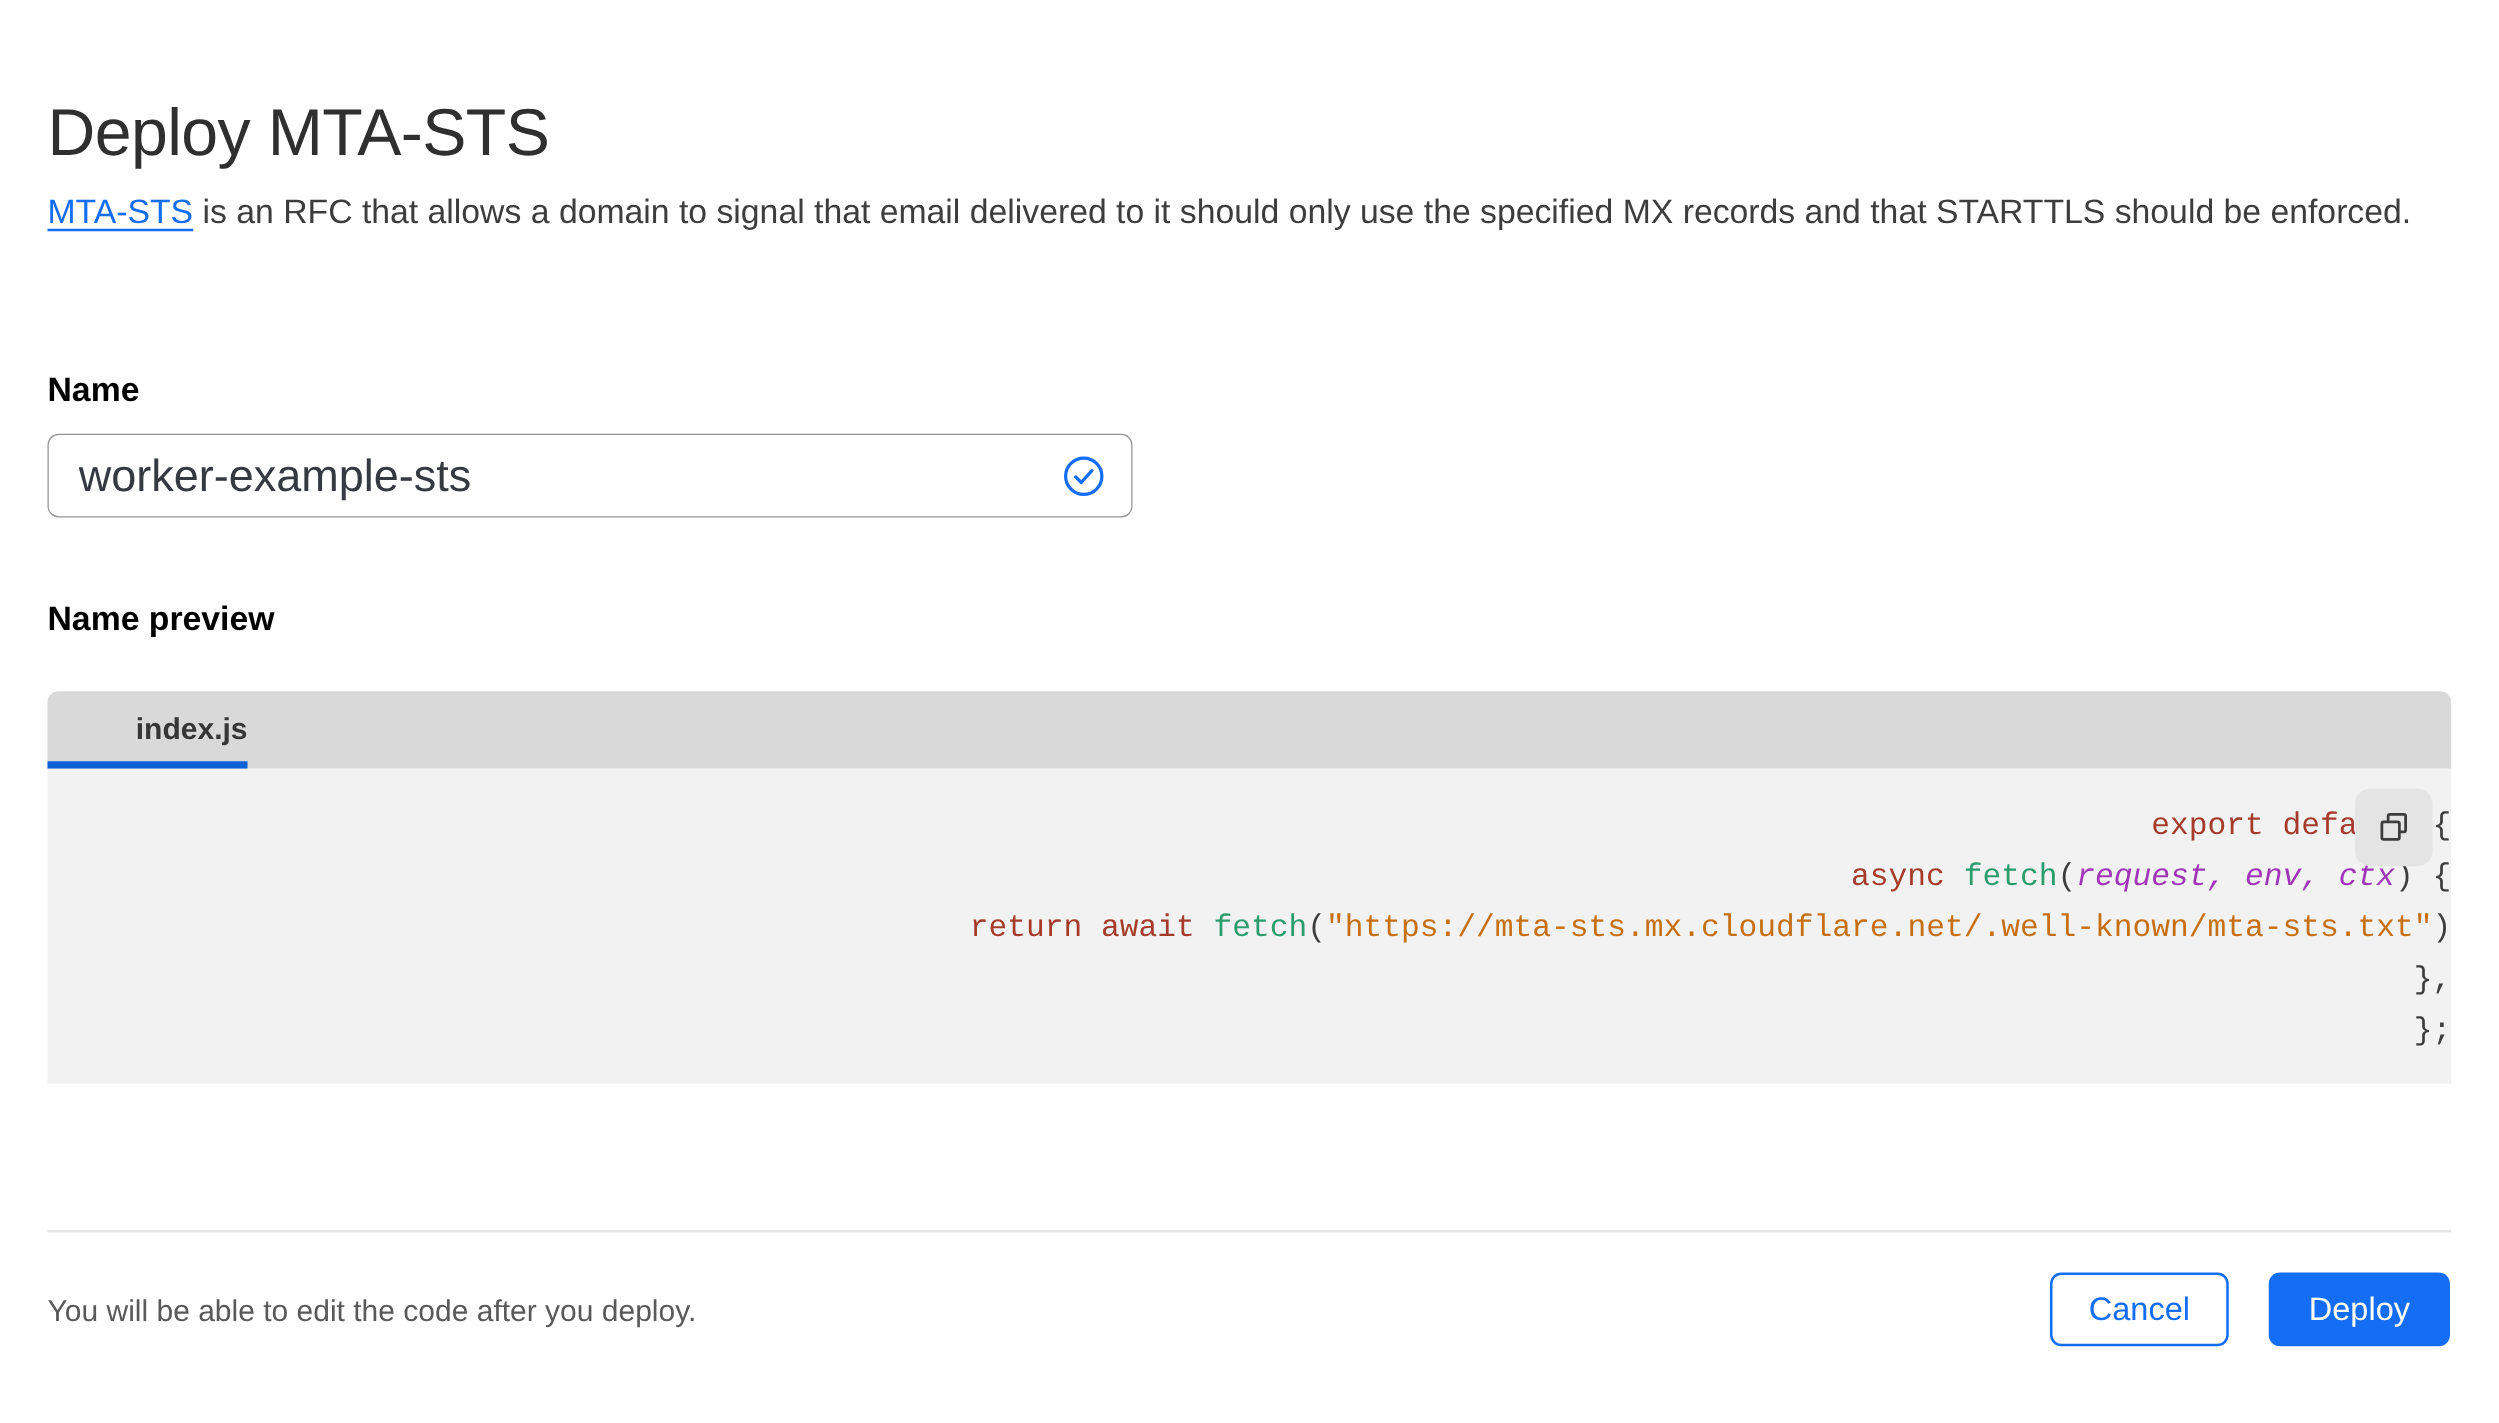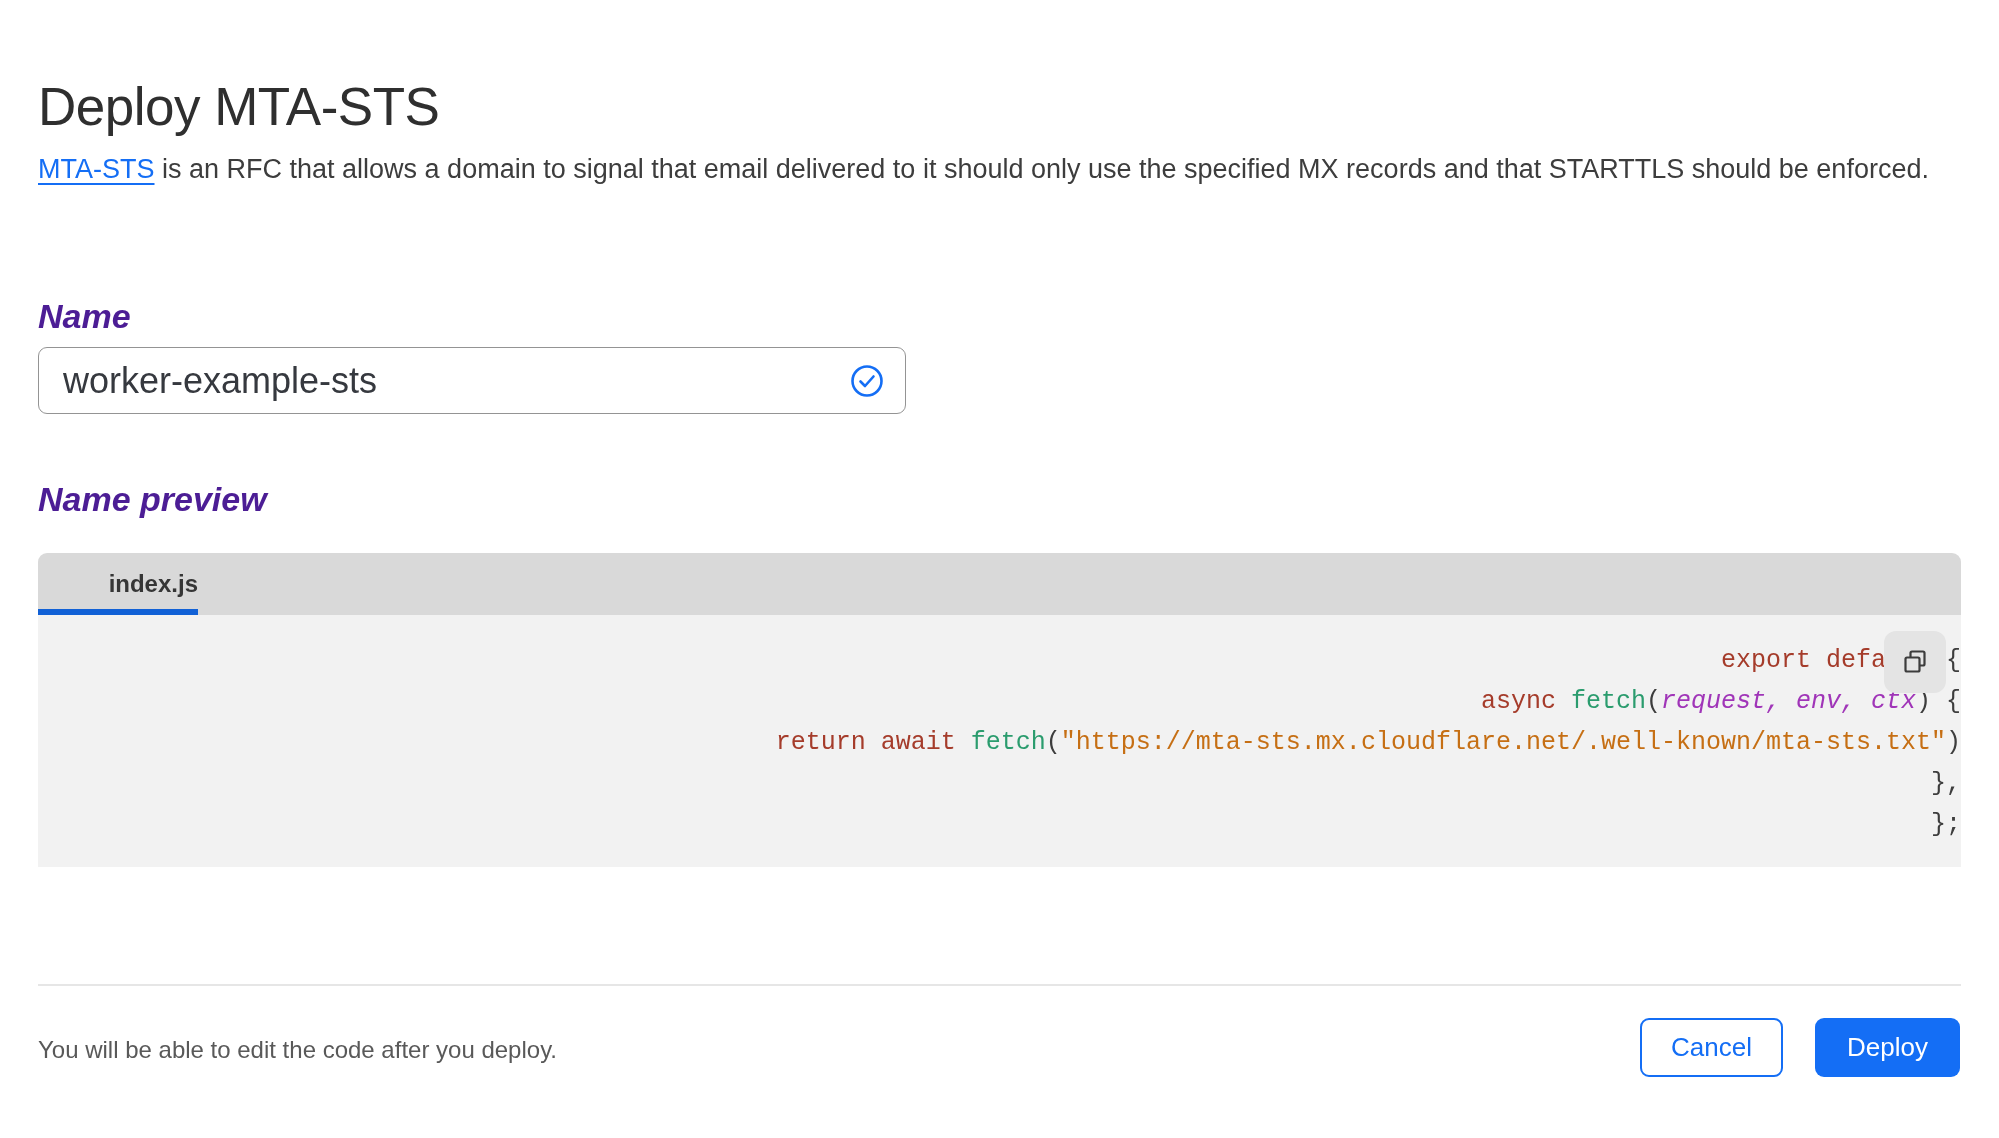--- a/index.html
+++ b/index.html
@@ -39,24 +39,23 @@
     text-decoration: underline;
     text-underline-offset: 5px;
     cursor: pointer;
     margin-top: 12px;
   }
 
   
   .field-label {
     position: absolute;
     left: 38px;
-    font-size: 34px;
+    font-size: 27px;
     font-weight: 700;
-    color: #4c1d95;
-    font-style: italic;
+    color: #000000;
   }
   .name-label { top: 297px; }
   .input-wrap {
     position: absolute;
     left: 38px; top: 347px;
     width: 868px; height: 67px;
     border: 1.5px solid #949494;
     border-radius: 9px;
     background: #fff;
     display: flex;

